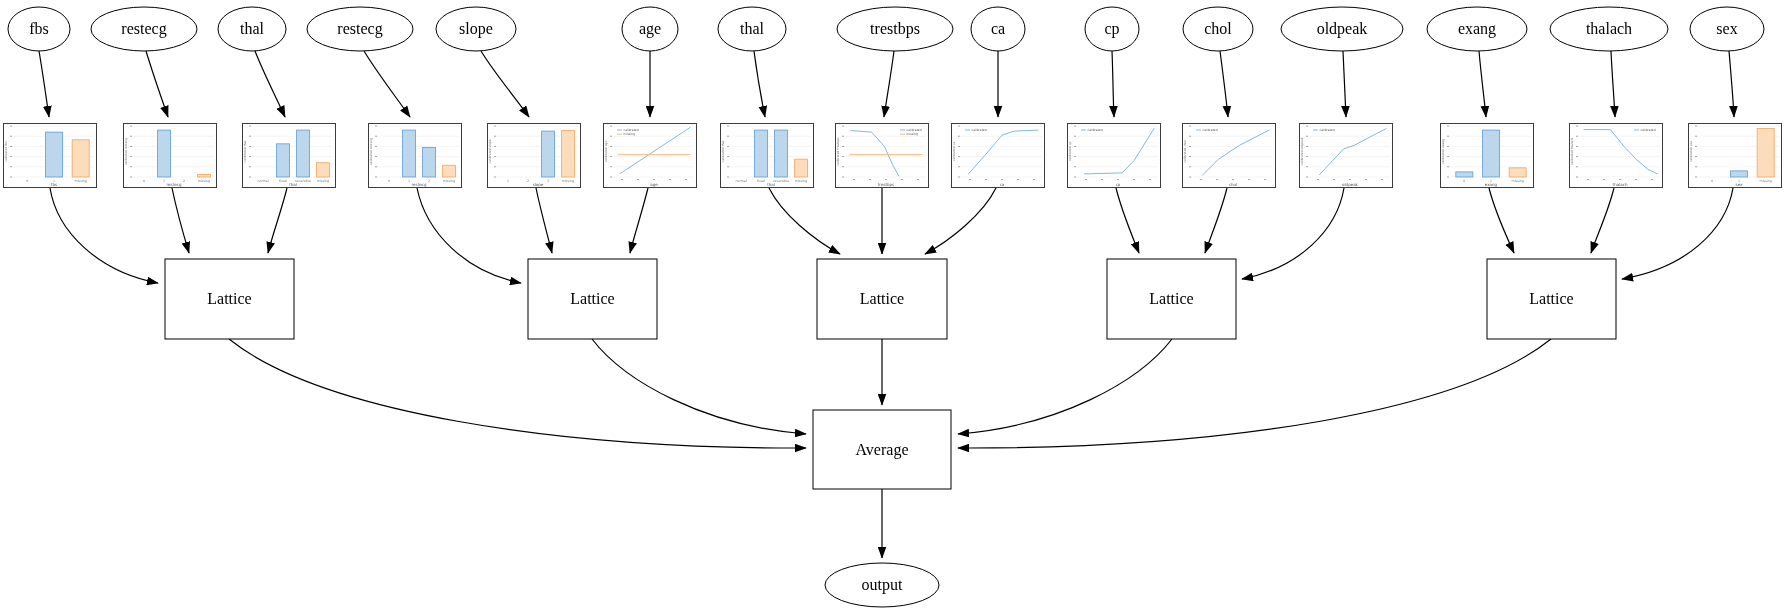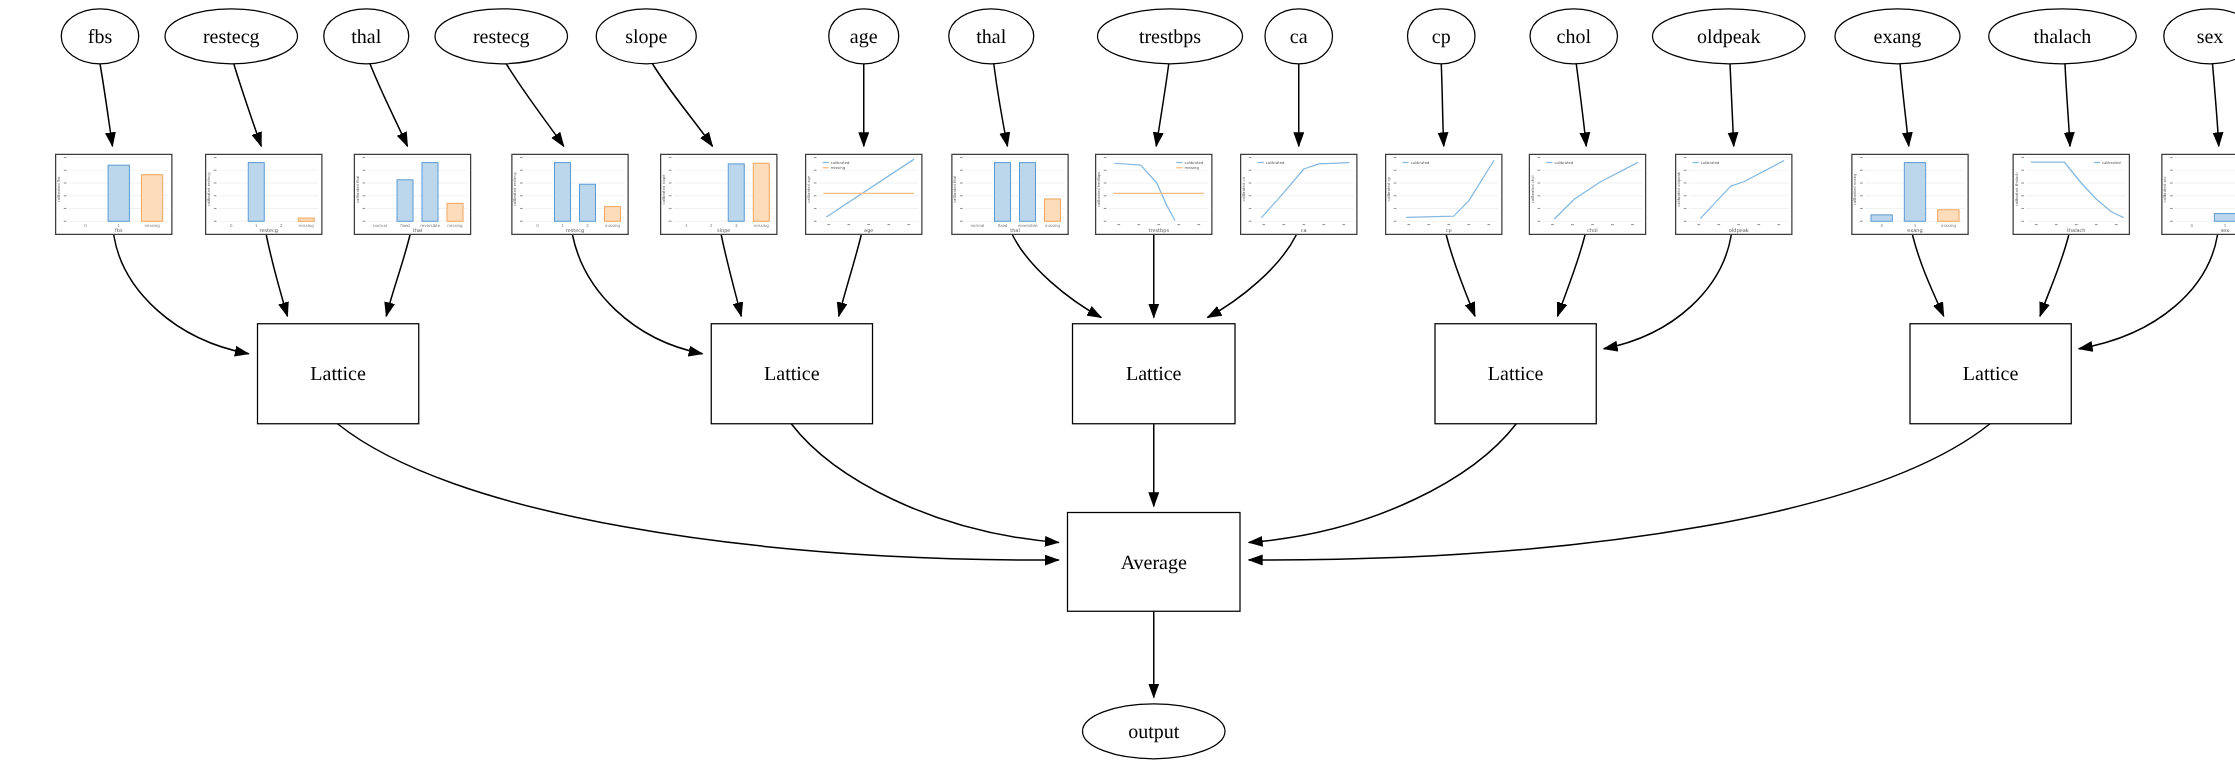--- a/index.html
+++ b/index.html
@@ -1,16 +1,16 @@
 <!DOCTYPE html>
 <html><head>
 <meta charset="utf-8">
 <style>
   html,body{margin:0;padding:0;background:#ffffff;}
-  .canvas-wrap{width:1516px;height:615px;position:relative;background:#fff;padding-left:41px;}
+  .canvas-wrap{width:1516px;height:615px;position:relative;background:#fff;}
   .node-ellipse{fill:#ffffff;stroke:#000000;stroke-width:1;}
   .node-rect{fill:#ffffff;stroke:#000000;stroke-width:1;}
   .node-label{font-family:"Liberation Serif",serif;font-size:16px;fill:#000;text-anchor:middle;}
   .edge{fill:none;stroke:#000000;stroke-width:1.2;}
   .thumb-frame{fill:#ffffff;stroke:#3c3c3c;stroke-width:1;}
   text{user-select:none;}
 </style>
 </head>
 <body>
 

